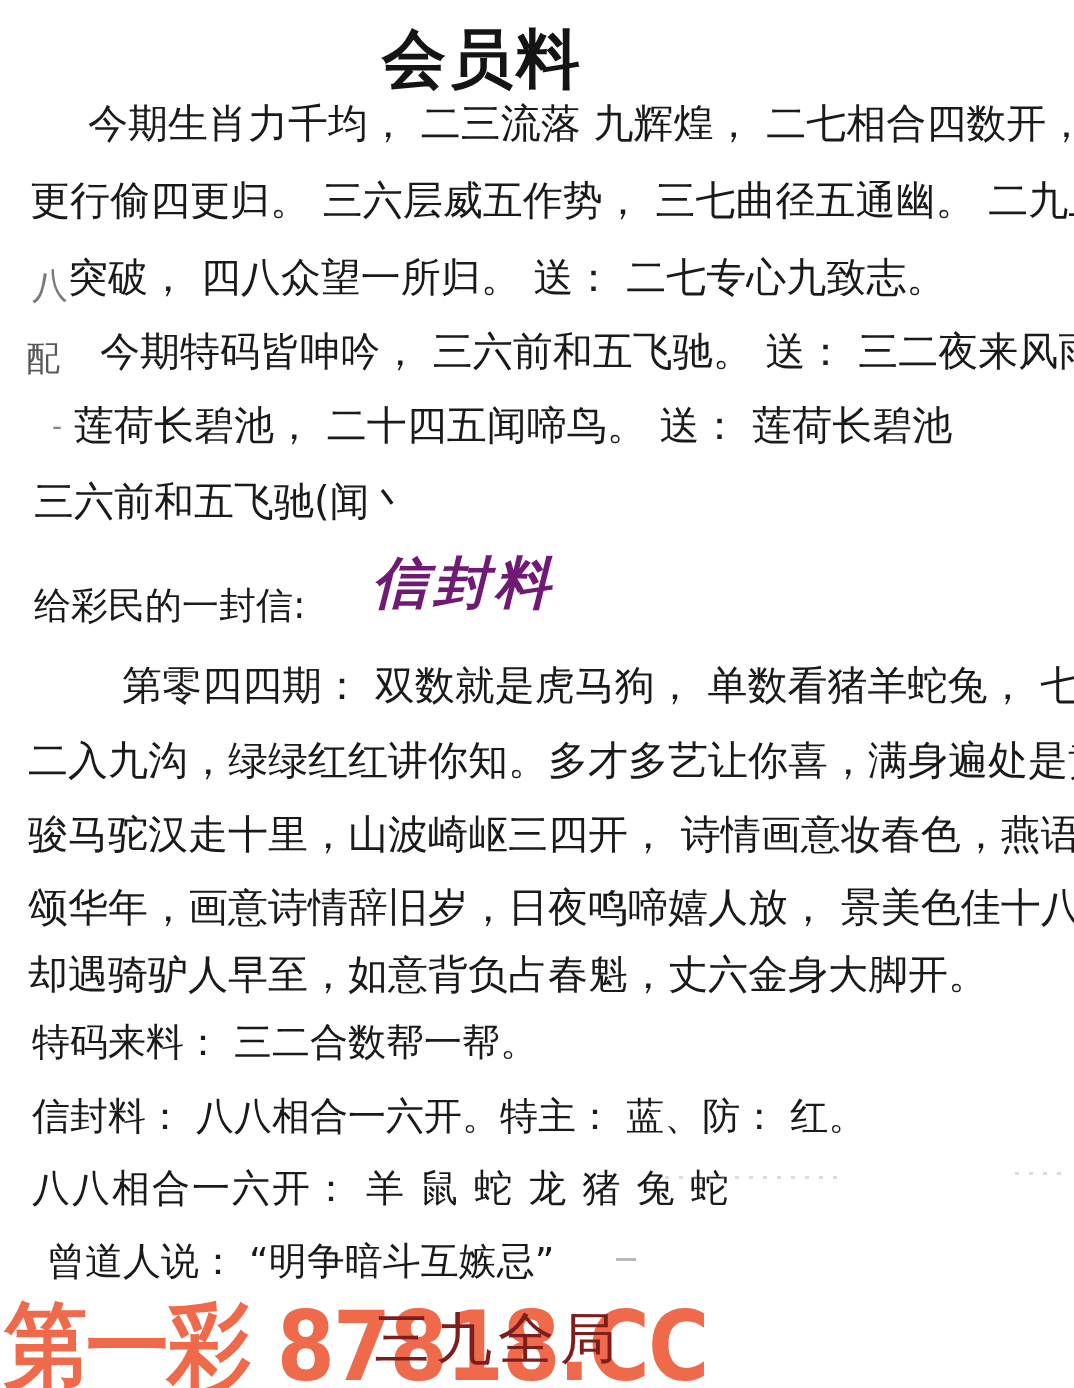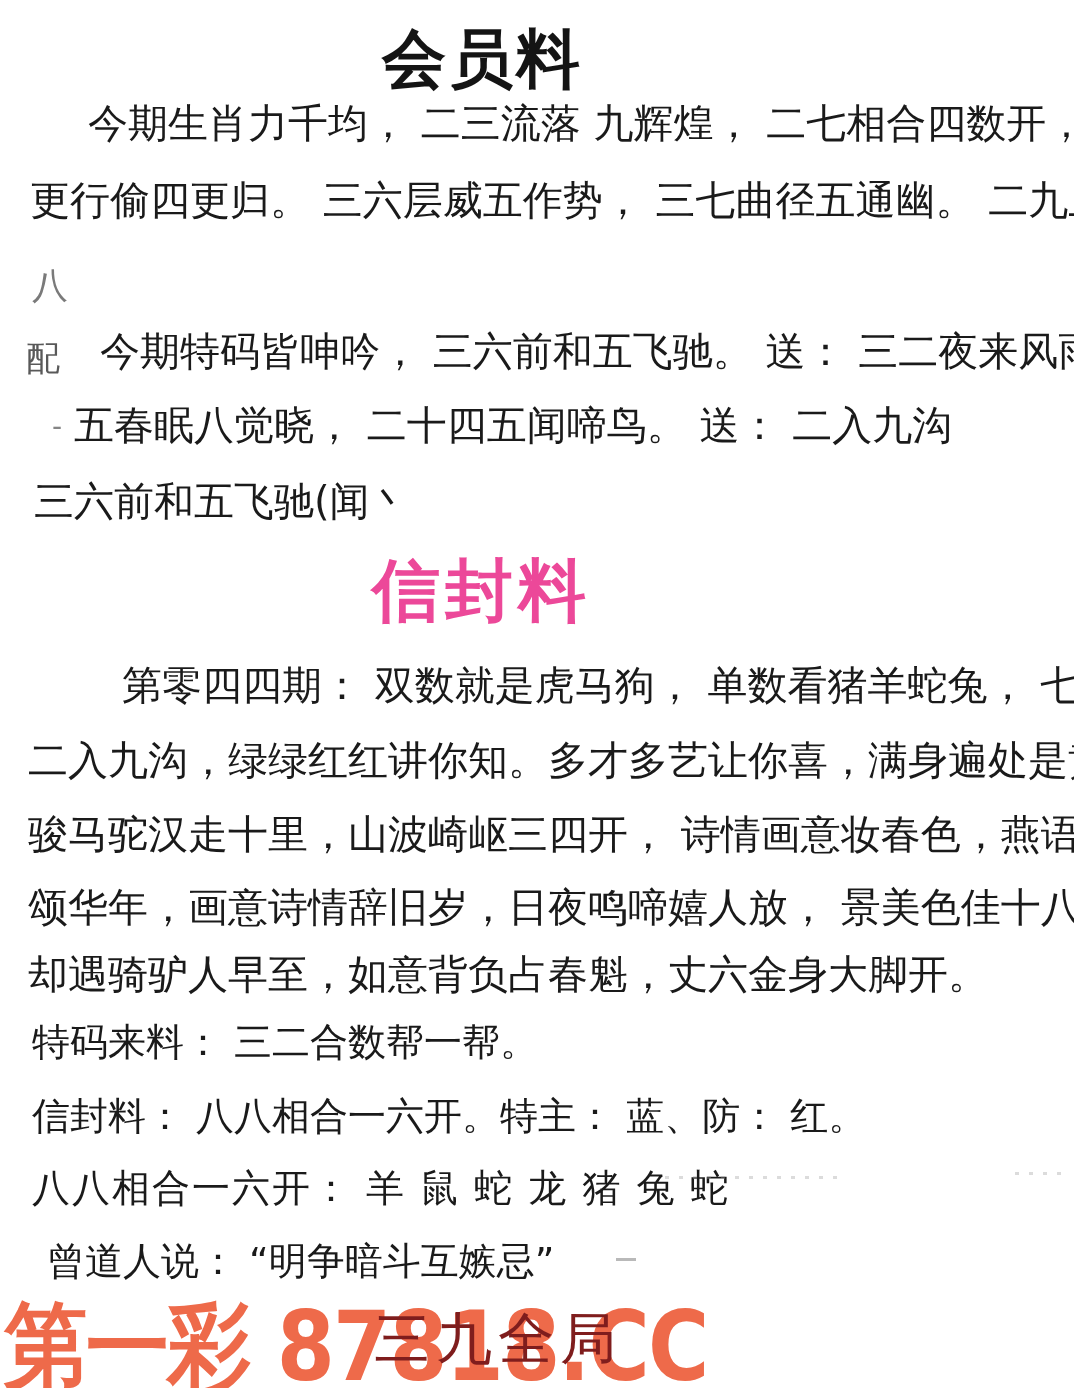--- a/index.html
+++ b/index.html
@@ -22,25 +22,26 @@
   .doc-title{
     position:absolute;
     font-size:64px;
     font-weight:bold;
     letter-spacing:3px;
     color:#141414;
     white-space:pre;
   }
   .sub-title{
     position:absolute;
-    font-size:68px;
+    font-size:56px;
     font-weight:bold;
     letter-spacing:5px;
-    color:#ec4899;
+    color:#701a75;
     white-space:pre;
+    font-style:italic;
   }
   .faint-prefix{
     position:absolute;
     font-size:34px;
     opacity:.75;
     white-space:pre;
     color:#222;
   }
   .tiny-dash{
     position:absolute;
@@ -101,29 +102,31 @@
 
 <div class="page">
 
   <div class="doc-title" style="left:382px;top:16px;">会员料</div>
 
   <div class="line m-line1">今期生肖力千均， 二三流落 九辉煌， 二七相合四数开， 三</div>
 
   <div class="line m-line2">更行偷四更归。 三六层威五作势， 三七曲径五通幽。 二九上阵</div>
 
   <div class="faint-prefix m-line3-prefix">八</div>
+  <div class="line m-line3">突破， 四八众望一所归。 送： 二七专心九致志。</div>
 
   <div class="faint-prefix m-line4-prefix">配</div>
   <div class="line m-line4">今期特码皆呻吟， 三六前和五飞驰。 送： 三二夜来风雨声。</div>
 
   <div class="faint-prefix" style="left:52px;top:410px;font-size:28px;opacity:.55;">-</div>
-  <div class="line m-line5">五春眠八觉晓， 二十四五闻啼鸟。 送： 二入九沟</div>
+  <div class="line m-line5">莲荷长碧池， 二十四五闻啼鸟。 送： 莲荷长碧池</div>
 
   <div class="line m-line6">三六前和五飞驰(闻丶</div>
 
+  <div class="line lead-in">给彩民的一封信:</div>
 
   <div class="sub-title env-title">信封料</div>
 
   <div class="line e-line1">第零四四期： 双数就是虎马狗， 单数看猪羊蛇兔， 七随三</div>
 
   <div class="line e-line2">二入九沟，绿绿红红讲你知。多才多艺让你喜，满身遍处是黄金，</div>
 
   <div class="line e-line3">骏马驼汉走十里，山波崎岖三四开， 诗情画意妆春色，燕语莺歌</div>
 
   <div class="line e-line4">颂华年，画意诗情辞旧岁，日夜鸣啼嬉人放， 景美色佳十八恋，</div>

